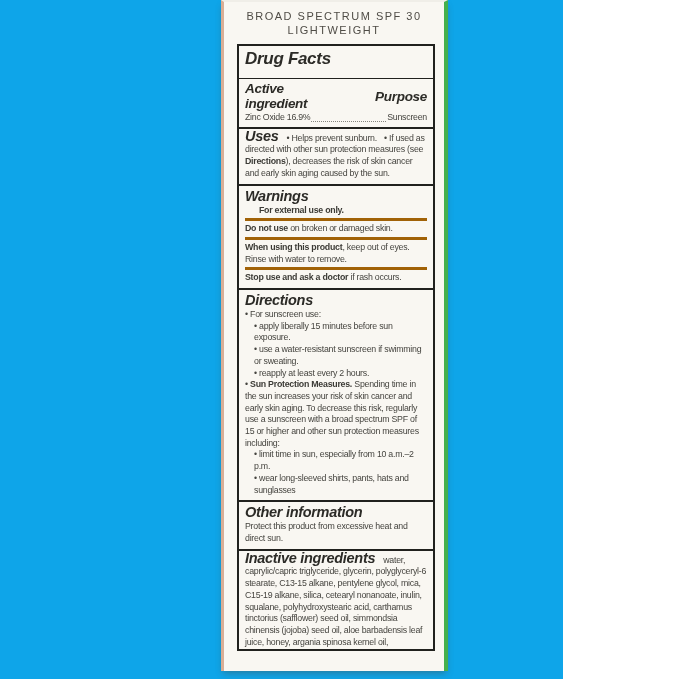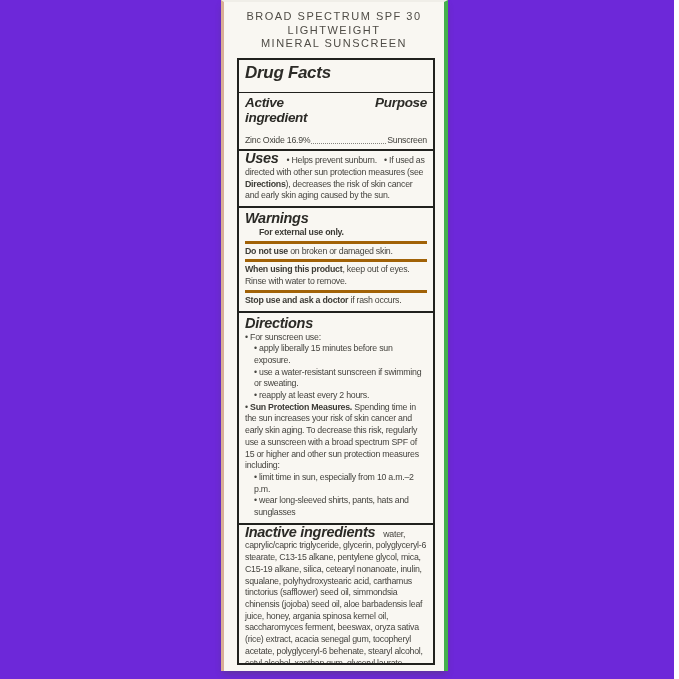--- a/index.html
+++ b/index.html
@@ -1,17 +1,17 @@
 <!DOCTYPE html>
 <html><head>
 <meta charset="utf-8">
 <style>
   html,body { margin:0; padding:0; background:#ffffff; }
   body { width:679px; height:679px; font-family:"Liberation Sans", sans-serif; }
-  .canvas { position:relative; width:674px; height:679px; overflow:hidden; background:#6d28d9; }
+  .canvas { position:relative; width:563px; height:679px; overflow:hidden; background:#0ea5e9; }
 
   .package {
     position:absolute; left:221px; top:0; width:227px; height:671px;
     box-sizing:border-box; background:#f9f7f2;
     border-left:3px solid #d9ae96;
     border-right:4px solid #45b04d;
     border-top:2px solid #f0eee8;
     box-shadow:0 4px 7px -2px rgba(70,68,60,.45);
   }
 
@@ -33,23 +33,23 @@
   .h2 {
     font-weight:bold; font-style:italic; color:#2c2b27;
     font-size:14.5px; letter-spacing:-0.3px;
   }
   .h2.block { display:block; line-height:16px; margin-bottom:1px; }
 
   .title-sec { padding:3px 6px 10px; }
   .title-sec .h2 { font-size:17px; line-height:19px; }
 
   .active-sec { border-top-width:1.5px; padding-bottom:3px; }
-  .active-heads { display:flex; justify-content:space-between; align-items:flex-start;gap:37px; }
+  .active-heads { display:flex; justify-content:space-between; align-items:center;gap:37px; }
   .active-heads .h2 { font-size:13.5px; line-height:15px; }
-  .zinc-row { display:flex; align-items:flex-end; margin-top:10px; }
+  .zinc-row { display:flex; align-items:flex-end; margin-top:1px; }
   .zinc-row .leader { flex:1; border-bottom:1px dotted #85847e; margin:0 1px 2px; }
 
   .inline-head { margin-right:8px; }
   .sp1 { margin-right:7px; }
   b { font-weight:bold; color:#3c3b36; }
 
   .bold-line { font-weight:bold; color:#3c3b36;margin-left:14px; }
   .w-item { border-top:3px solid #a16207; margin-top:2px; padding-top:2px; }
 
   .d-line { }
@@ -59,21 +59,20 @@
 </style>
 </head>
 <body>
 
 <div class="canvas">
   <div class="package">
 
     <div class="pkg-header">
       <div>BROAD SPECTRUM SPF 30</div>
       <div>LIGHTWEIGHT</div>
-      <div>MINERAL SUNSCREEN</div>
     </div>
 
     <div class="df-box">
 
       <div class="sec title-sec">
         <span class="h2">Drug Facts</span>
       </div>
 
       <div class="sec active-sec">
         <div class="active-heads">
@@ -103,20 +102,24 @@
         <span class="h2 block">Directions</span>
         <div class="d-line">• For sunscreen use:</div>
         <div class="d-line ind">• apply liberally 15 minutes before sun exposure.</div>
         <div class="d-line ind">• use a water-resistant sunscreen if swimming or sweating.</div>
         <div class="d-line ind">• reapply at least every 2 hours.</div>
         <div class="d-line"><span>• </span><b>Sun Protection Measures.</b><span> Spending time in the sun increases your risk of skin cancer and early skin aging. To decrease this risk, regularly use a sunscreen with a broad spectrum SPF of 15 or higher and other sun protection measures including:</span></div>
         <div class="d-line ind">• limit time in sun, especially from 10 a.m.–2 p.m.</div>
         <div class="d-line ind">• wear long-sleeved shirts, pants, hats and sunglasses</div>
       </div>
 
+      <div class="sec">
+        <span class="h2 block">Other information</span>
+        <div>Protect this product from excessive heat and direct sun.</div>
+      </div>
 
       <div class="sec grow">
         <span class="h2 inline-head">Inactive ingredients</span><span>water, caprylic/capric triglyceride, glycerin, polyglyceryl-6 stearate, C13-15 alkane, pentylene glycol, mica, C15-19 alkane, silica, cetearyl nonanoate, inulin, squalane, polyhydroxystearic acid, carthamus tinctorius (safflower) seed oil, simmondsia chinensis (jojoba) seed oil, aloe barbadensis leaf juice, honey, argania spinosa kernel oil, saccharomyces ferment, beeswax, oryza sativa (rice) extract, acacia senegal gum, tocopheryl acetate, polyglyceryl-6 behenate, stearyl alcohol, cetyl alcohol, xanthan gum, glyceryl laurate, sodium PCA, sodium citrate, citric acid, sodium phytate, bisabolol, potassium sorbate, fructose, glucose, inositol, sucrose, trehalose, myristyl alcohol, arachidyl alcohol, benzoic acid, sodium benzoate, hydroxyacetophenone</span>
       </div>
 
     </div>
   </div>
 </div>
 
 </body></html>

